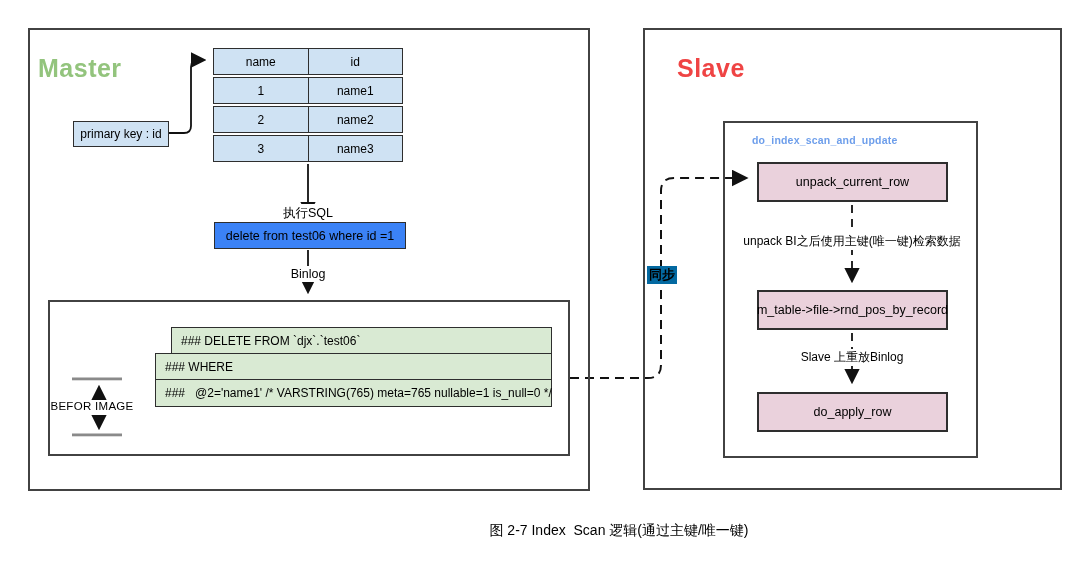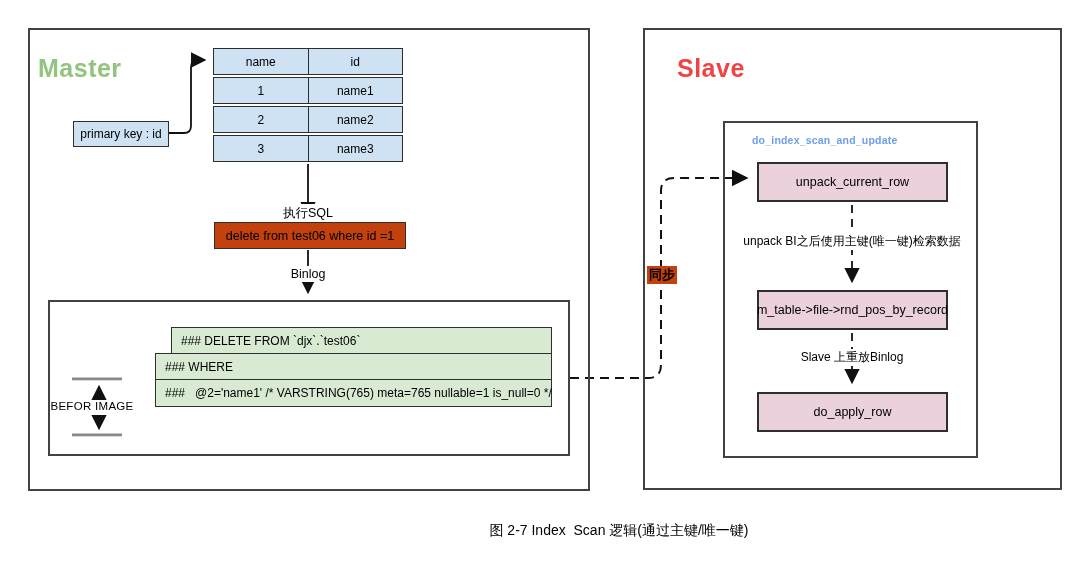--- a/index.html
+++ b/index.html
@@ -22,37 +22,37 @@
   .db-row .db-cell:first-child { border-right: 1.8px solid #2e2e2e; }
 
   .pk-box { position: absolute; left: 73px; top: 121px; width: 96px; height: 26px;
             background: #cfe2f3; border: 1.6px solid #2e2e2e;
             display: flex; align-items: center; justify-content: center; font-size: 12px; }
 
   .flow-label { position: absolute; transform: translateX(-50%); background: #fff;
                 padding: 1px 4px; font-size: 12.5px; white-space: nowrap; }
 
   .stmt-box { position: absolute; left: 214px; top: 222px; width: 192px; height: 27px;
-              background: #c2410c; border: 1.8px solid #2e2e2e;
+              background: #3b82f6; border: 1.8px solid #2e2e2e;
               display: flex; align-items: center; justify-content: center; font-size: 12.5px; }
 
   .binlog-container { position: absolute; left: 48px; top: 300px; width: 522px; height: 156px;
                       border: 2px solid #424242; }
 
   .binlog-rows { position: absolute; left: 155px; top: 327px; width: 397px; }
   .binlog-row { height: 28px; margin-top: -2px; background: #d9ead3; border: 1.8px solid #2e2e2e;
                 display: flex; align-items: center; padding-left: 9px;
                 font-size: 12px; white-space: pre; }
   .binlog-row:first-child { margin-top: 0; margin-left: 16px; }
 
   .before-image-label { position: absolute; left: 45px; top: 400px; width: 94px;
                         text-align: center; font-size: 11.5px; letter-spacing: 0.3px; }
 
   .sync-label { position: absolute; left: 662px; top: 266px; transform: translateX(-50%);
-                background: #c2410c; padding: 0 2px; font-size: 13px; font-weight: bold; }
+                background: #0369a1; padding: 0 2px; font-size: 13px; font-weight: bold; }
 
   .inner-box { position: absolute; left: 723px; top: 121px; width: 255px; height: 337px;
                border: 2px solid #424242; }
 
   .func-label { position: absolute; left: 752px; top: 134px; color: #6d9eeb;
                 font-size: 10.5px; font-weight: bold; letter-spacing: 0.2px; }
 
   .step-box { position: absolute; left: 757px; width: 191px; height: 40px;
               background: #ead1dc; border: 2px solid #2e2e2e;
               display: flex; align-items: center; justify-content: center;

